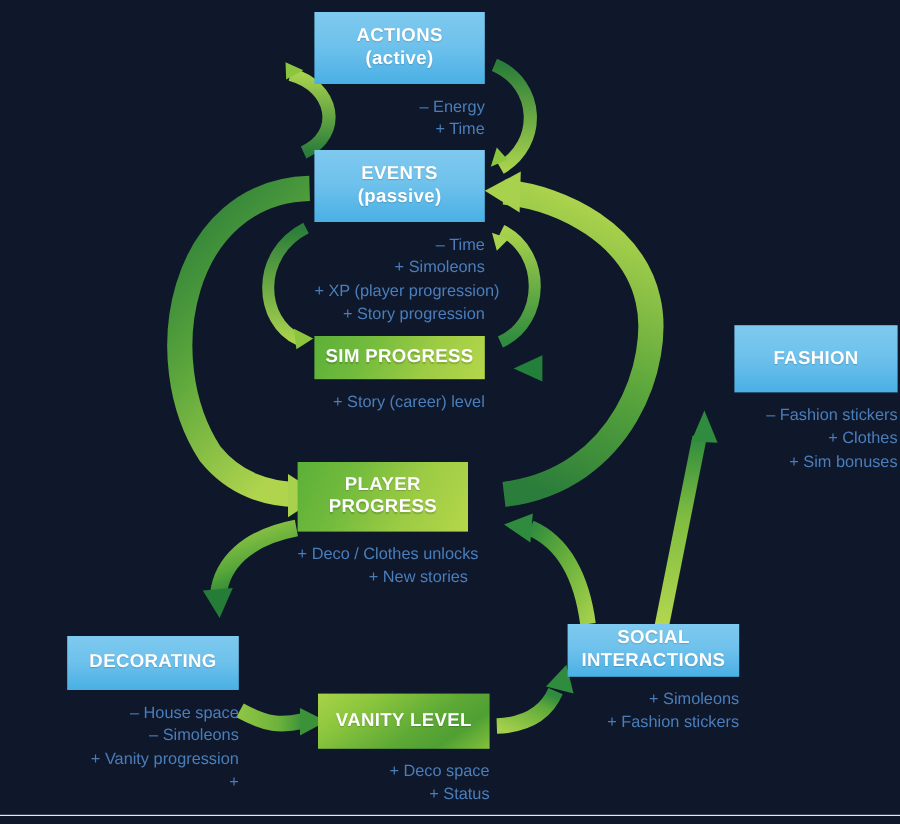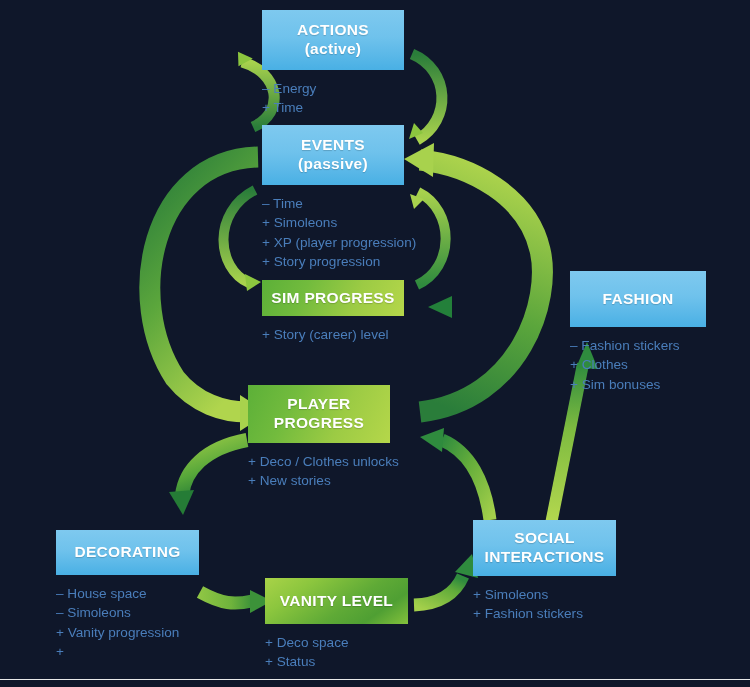--- a/index.html
+++ b/index.html
@@ -47,21 +47,21 @@
     background: linear-gradient(to bottom, #7ec9ef 0%, #6fc2ec 45%, #5bb8e8 75%, #49b0e4 100%);
   }
   .green .node-box {
     background: linear-gradient(115deg, #5cb038 0%, #72bb3d 30%, #9ccb44 65%, #b5d74a 100%);
   }
   .green-alt .node-box {
     background: linear-gradient(145deg, #a9d348 0%, #8cc63e 25%, #5faa36 58%, #4f9f33 78%, #84c23c 100%);
   }
   .node-caption {
     margin-top: 9px;
-    text-align: left;
+    text-align: right;
     color: #4a7ebb;
     font-size: 13.6px;
     line-height: 1.42;
     white-space: nowrap;
   }
   .node-caption div { white-space: nowrap; }
   .bottom-rule {
     position: absolute;
     left: 0;
     top: 679px;
@@ -235,21 +235,21 @@
         <div>PLAYER</div>
         <div>PROGRESS</div>
       </div>
     </div>
     <div class="node-caption">
       <div>+ Deco / Clothes unlocks</div>
       <div>+ New stories</div>
     </div>
   </div>
 
-  <div class="node blue" style="left:570px; top:271px; width:136px;">
+  <div class="node blue" style="left:612px; top:271px; width:136px;">
     <div class="node-box" style="height:56px;">
       <div>FASHION</div>
     </div>
     <div class="node-caption">
       <div>– Fashion stickers</div>
       <div>+ Clothes</div>
       <div>+ Sim bonuses</div>
     </div>
   </div>
 
@@ -269,21 +269,21 @@
     <div class="node-box" style="height:46px;">
       <div>VANITY LEVEL</div>
     </div>
     <div class="node-caption">
       <div>+ Deco space</div>
       <div>+ Status</div>
     </div>
   </div>
 
   <div class="node blue" style="left:473px; top:520px; width:143px;">
-    <div class="node-box" style="height:56px;">
+    <div class="node-box" style="height:44px;">
       <div>
         <div>SOCIAL</div>
         <div>INTERACTIONS</div>
       </div>
     </div>
     <div class="node-caption">
       <div>+ Simoleons</div>
       <div>+ Fashion stickers</div>
     </div>
   </div>

